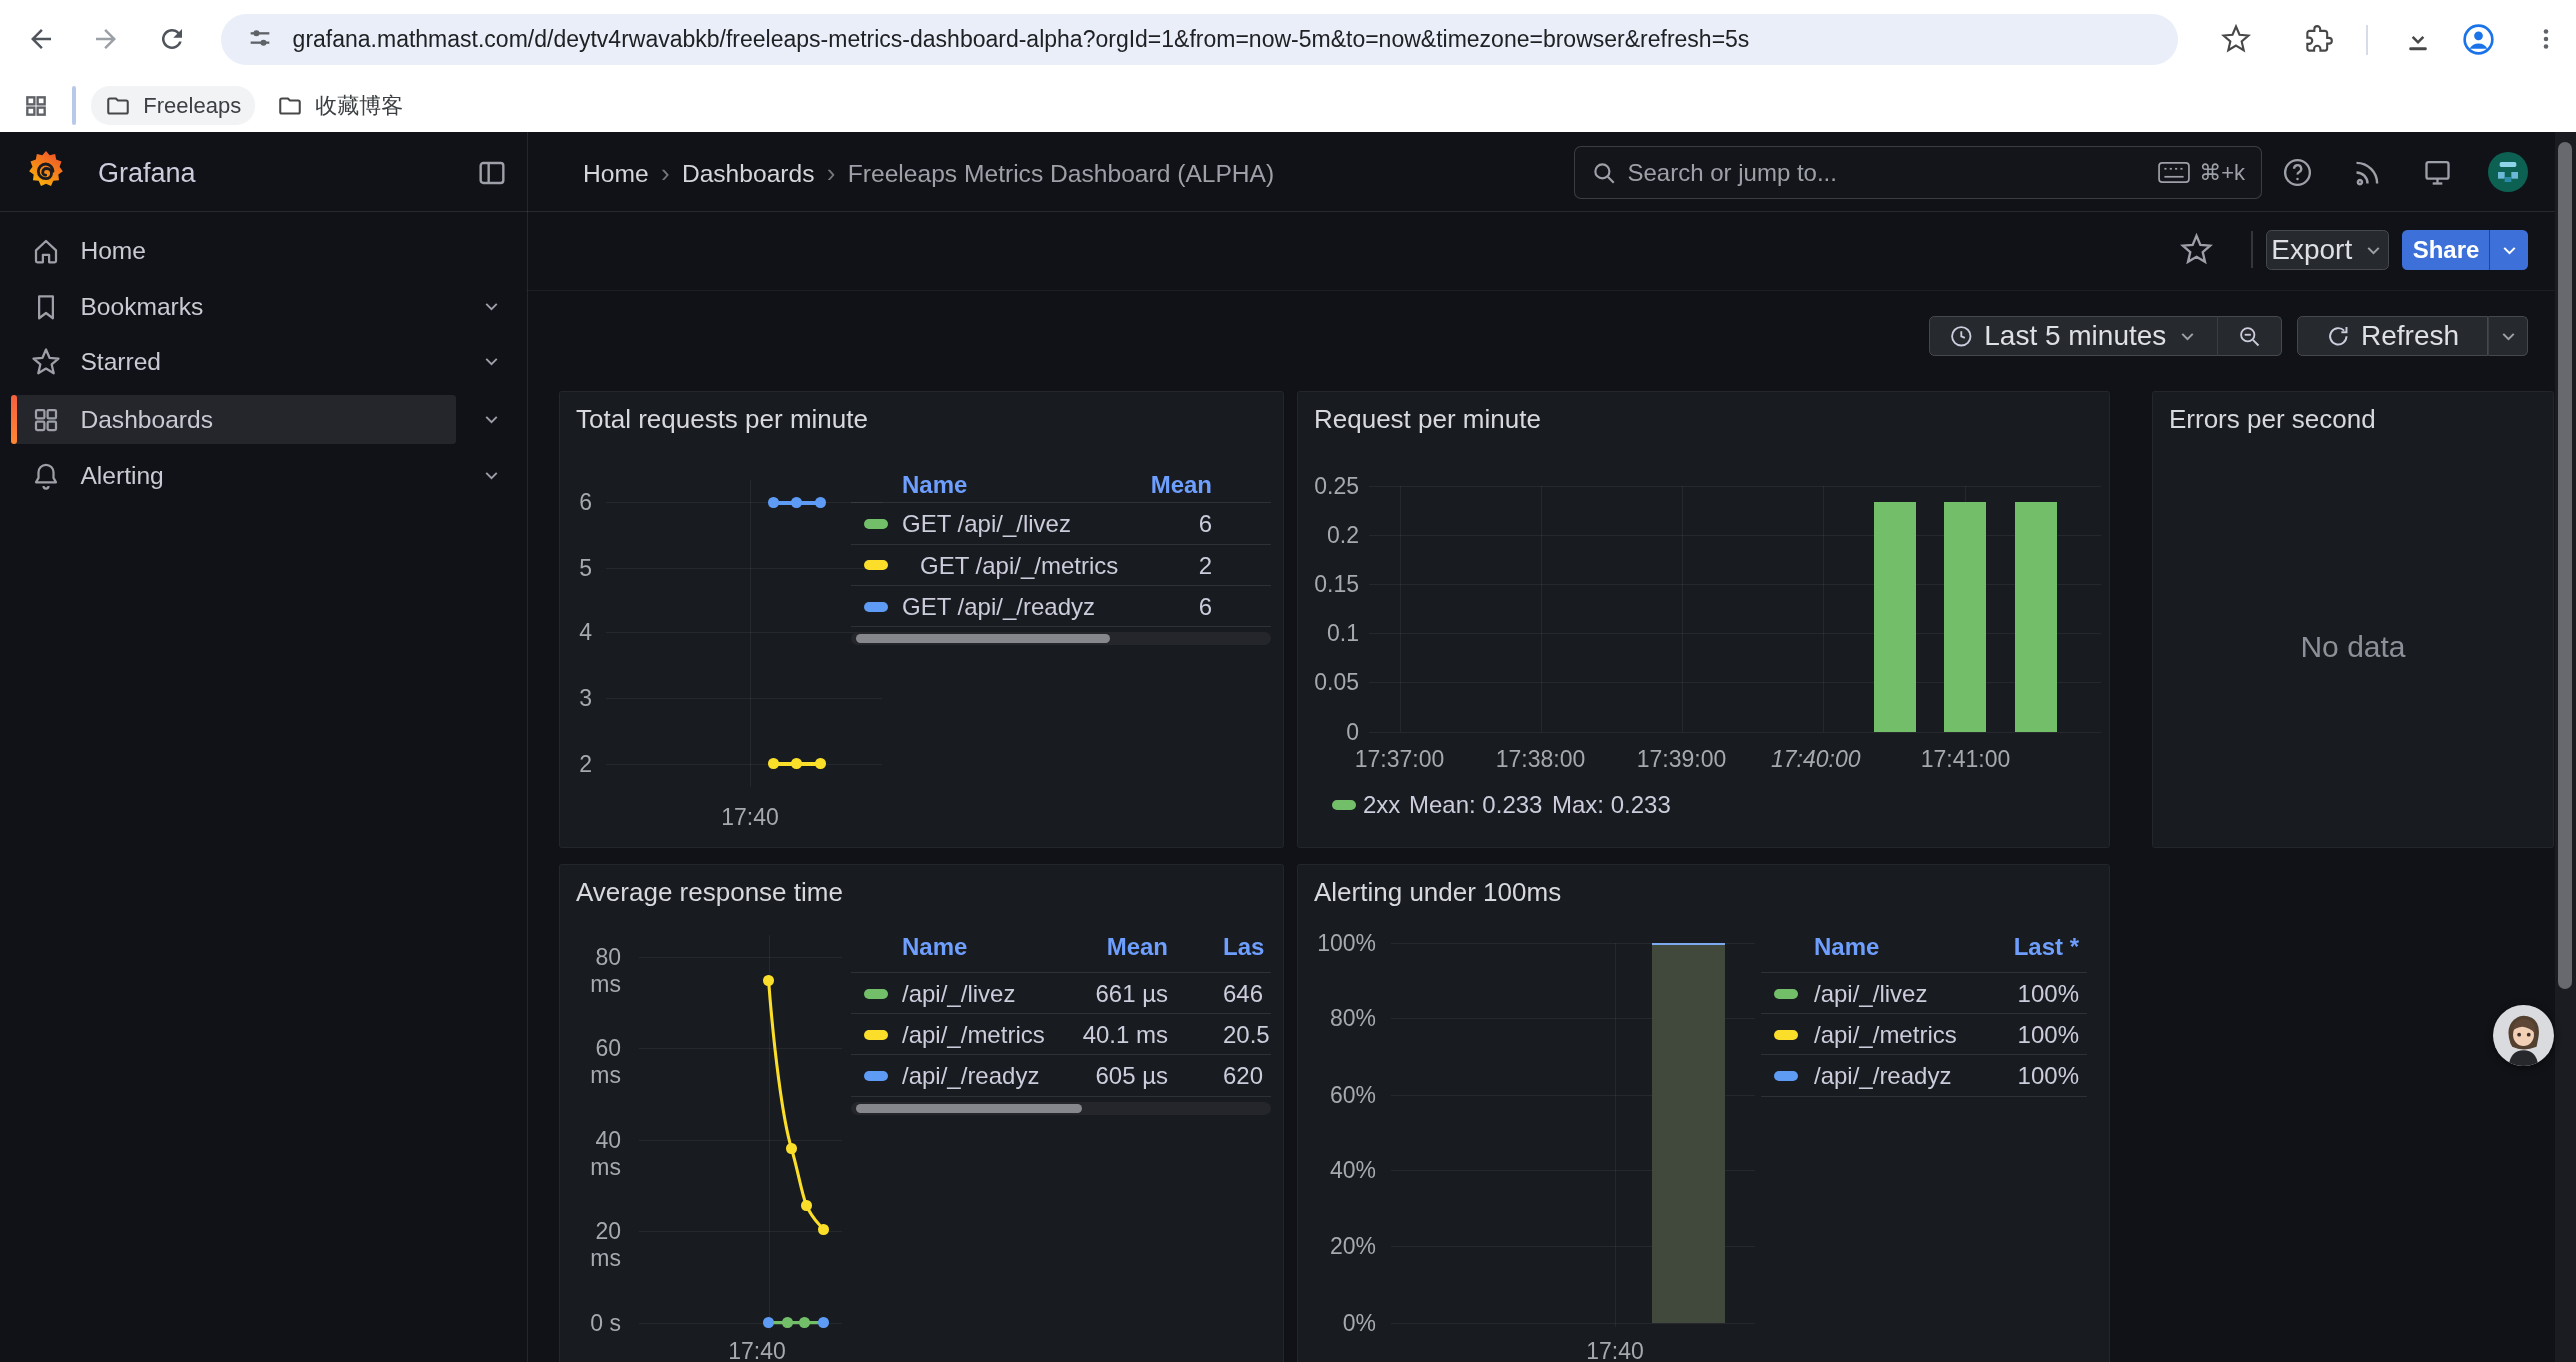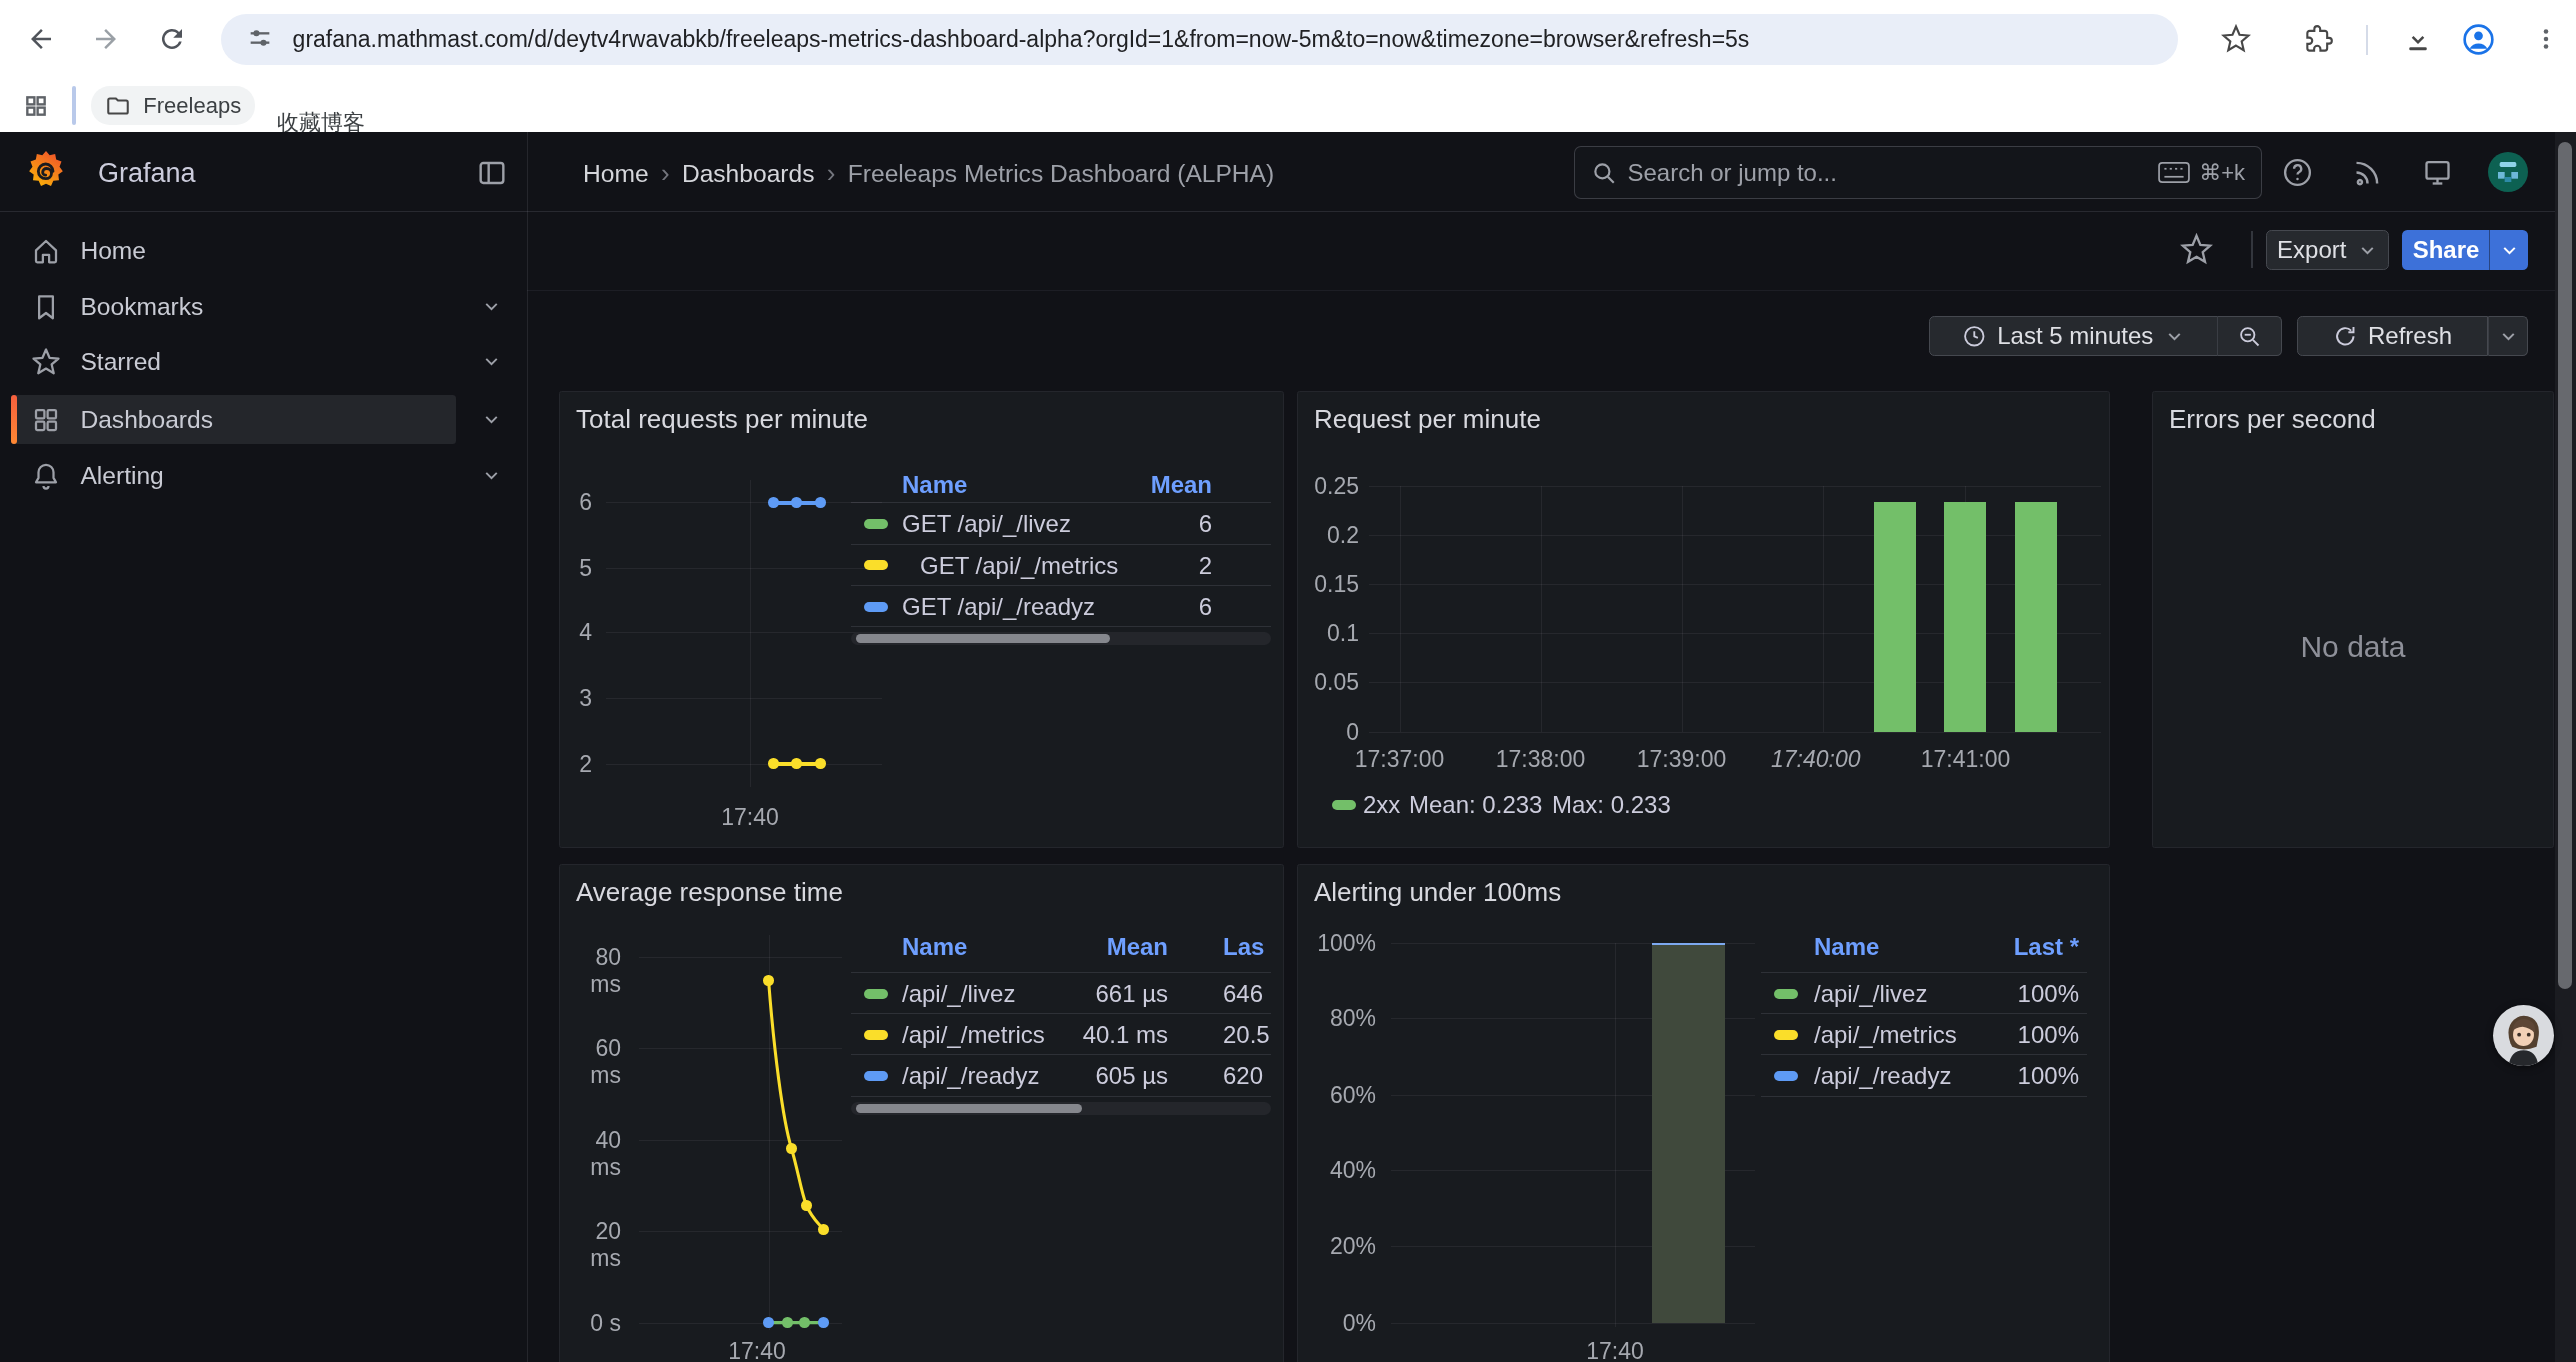--- a/index.html
+++ b/index.html
@@ -33,21 +33,21 @@
   
   .nav-item { left:11.4px; width:445px; height:49px; border-radius:3.5px; display:flex; align-items:center; color:#c9cbd4; }
   .nav-item .lbl { font-size:24.6px; margin-left:19px; }
   .nav-item .ico { width:30px; height:30px; margin-left:20px; color:#9da0a8; display:flex; }
   .nav-item.active { background:#24262b; }
   .nav-ind { left:11.4px; width:6.1px; border-radius:3.5px; background:linear-gradient(#f55f3e,#ff8833); }
   .nav-chev { left:474px; width:35px; height:49px; display:flex; align-items:center; justify-content:center; color:#9da0a8; }
 
   
   .btn-sec { background:#26292e; border:0.9px solid #45484f; border-radius:5.3px; color:#dfe0e5;
-    font-size:24px; display:flex; align-items:center; justify-content:center; gap:10.5px; }
+    font-size:28px; display:flex; align-items:center; justify-content:center; gap:10.5px; }
   .share-main { background:#3d71d9; color:#ffffff; font-weight:600; font-size:24px;
     display:flex; align-items:center; justify-content:center; border-radius:5.3px 0 0 5.3px; }
   .share-chev { background:#3d71d9; color:#fff; display:flex; align-items:center; justify-content:center; border-radius:0 5.3px 5.3px 0; border-left:1.8px solid rgba(17,18,23,0.45); }
 
   
   .panel { background:#181b1f; border:0.9px solid #24262c; border-radius:2.6px; }
   .p-title { position:absolute; left:16px; top:12.3px; font-size:26px; font-weight:500; color:#d8d9df; }
   .tick { position:absolute; font-size:23px; color:#a6a9b0; }
   .gl { position:absolute; background:rgba(204,204,220,0.08); }
   .dot { position:absolute; width:10.5px; height:10.5px; border-radius:50%; }
@@ -137,21 +137,21 @@
     </svg>
   </div>
   <div class="abs" style="left:74px;top:89px;"></div>
   <div class="abs" style="left:72px;top:7px;width:4.4px;height:39px;border-radius:2.6px;background:#b9c9ea;"></div>
   <div class="abs bm-item bm-pill" style="left:91px;top:7px;">
     <svg width="26" height="26" viewBox="0 0 24 24" fill="none" stroke="#474747" stroke-width="1.9">
         <path d="M10 5H4.5A1.5 1.5 0 0 0 3 6.5v11A1.5 1.5 0 0 0 4.5 19h15a1.5 1.5 0 0 0 1.5-1.5V8.5A1.5 1.5 0 0 0 19.5 7H12l-2-2z"></path>
       </svg>
     <span>Freeleaps</span>
   </div>
-  <div class="abs bm-item" style="left:263px;top:17px;flex-direction:column;">
+  <div class="abs bm-item" style="left:263px;top:7px;">
     <svg width="26" height="26" viewBox="0 0 24 24" fill="none" stroke="#474747" stroke-width="1.9">
         <path d="M10 5H4.5A1.5 1.5 0 0 0 3 6.5v11A1.5 1.5 0 0 0 4.5 19h15a1.5 1.5 0 0 0 1.5-1.5V8.5A1.5 1.5 0 0 0 19.5 7H12l-2-2z"></path>
       </svg>
     <span>收藏博客</span>
   </div>
 </div>
 
 <div id="app-header" class="abs"></div>
 <div id="side-divider" class="abs"></div>
 

